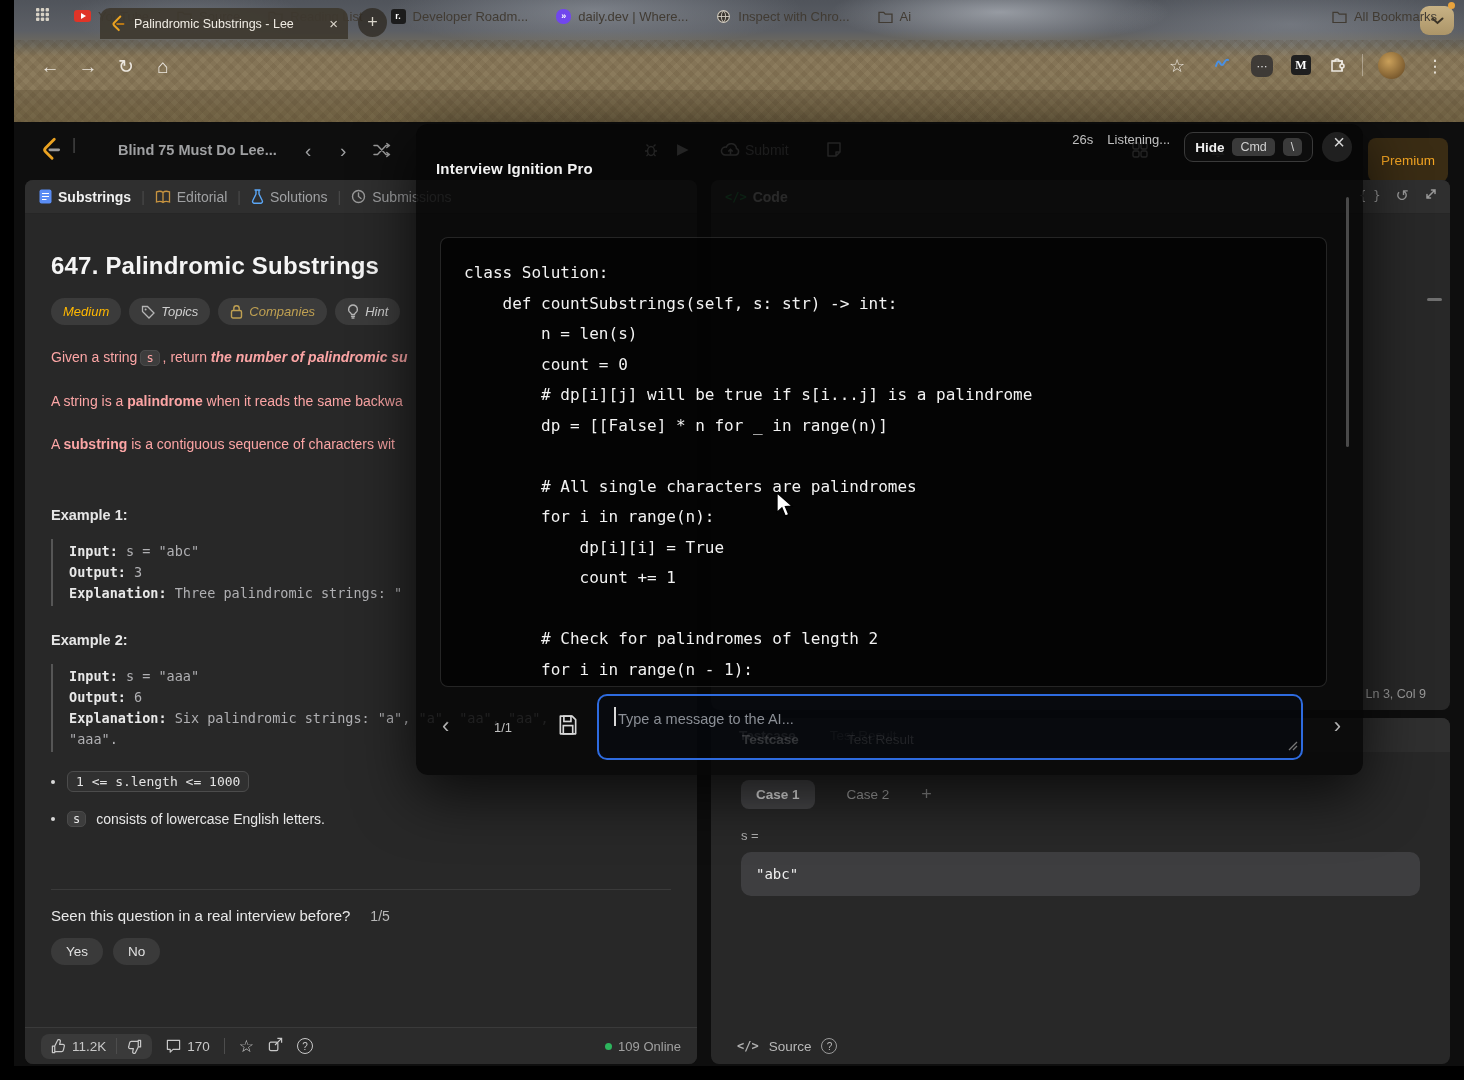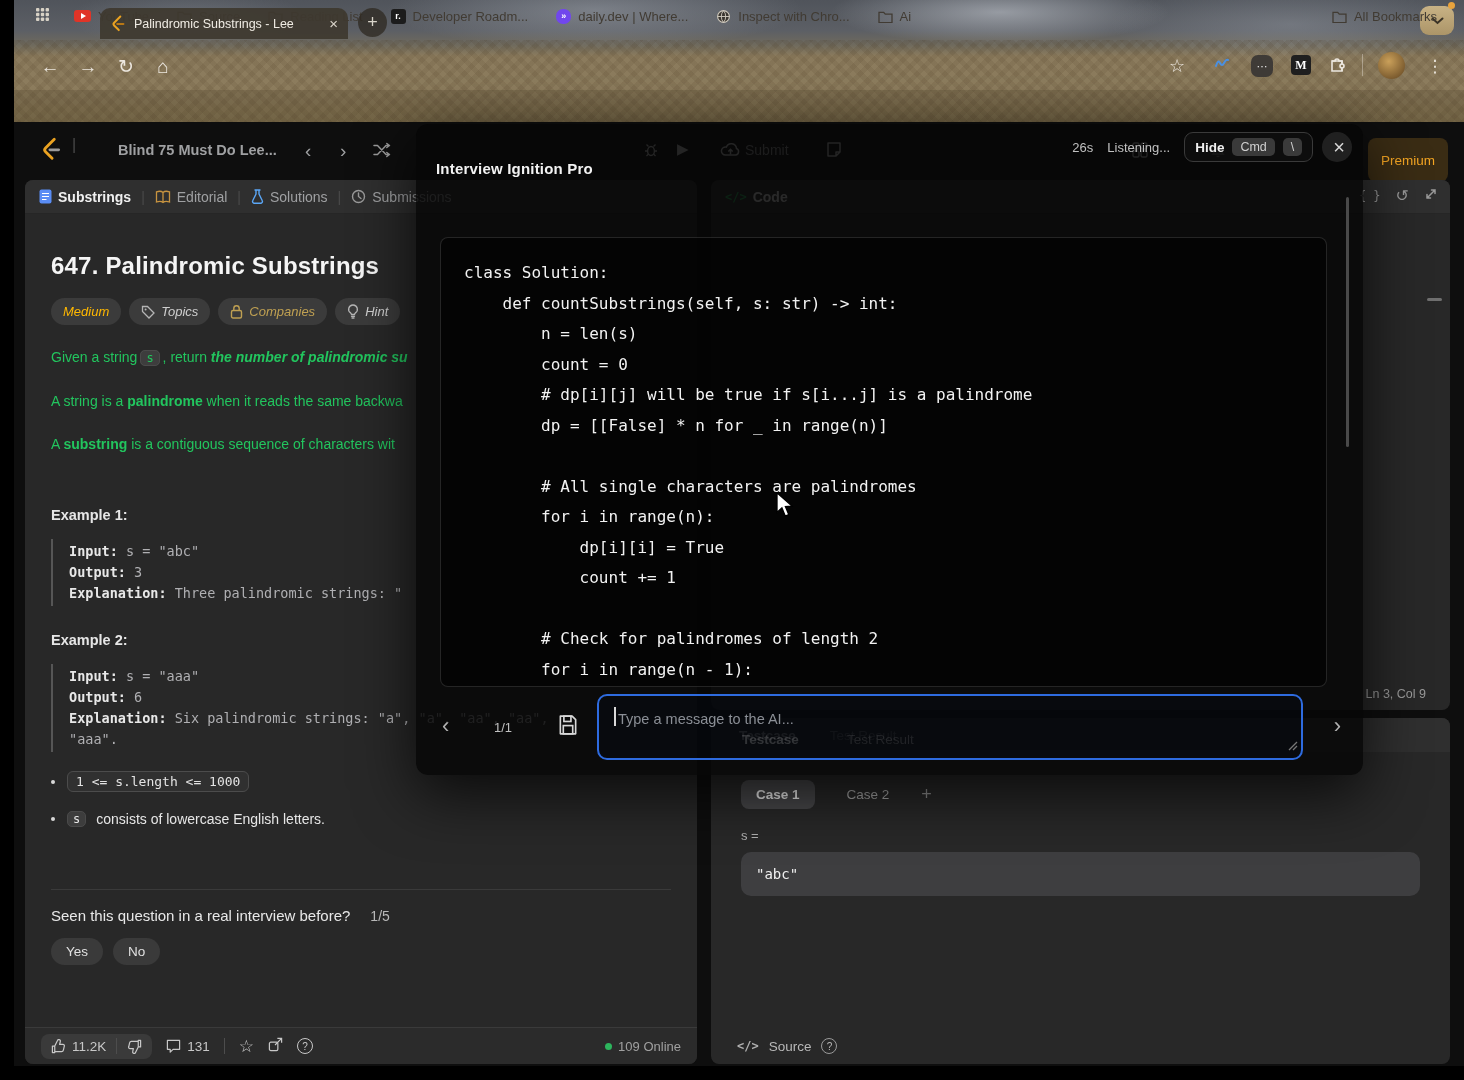--- a/index.html
+++ b/index.html
@@ -77,21 +77,21 @@
   .ptab { display:flex; align-items:center; gap:6px; white-space:nowrap; }
   .ptab.active { color:#f0f0f0; font-weight:bold; }
   .psep { color:#4a4a4a; }
   .lp-content { padding:24px 26px 0 26px; color:#e6e6e6; }
   .q-title { font-size:24px; font-weight:bold; color:#f5f5f5; margin-top:14px; letter-spacing:.2px;}
   .badges { display:flex; gap:8px; margin-top:18px; }
   .badge { height:27px; border-radius:14px; background:#3b3b3b; display:flex; align-items:center;
     gap:6px; padding:0 12px; font-size:13px; color:#cfcfcf;font-style:italic; }
   .badge.medium { color:#ffb800; }
   .badge.companies { color:#bfA052; }
-  .para { font-size:14px; line-height:22px; margin-top:21px; color:#22c55e; white-space:nowrap; overflow:hidden;}
+  .para { font-size:14px; line-height:22px; margin-top:21px; color:#fca5a5; white-space:nowrap; overflow:hidden;}
   .s-chip { font-family:"DejaVu Sans Mono", monospace; font-size:12px; background:#3d3d3d;
     border:1px solid #4a4a4a; border-radius:5px; padding:0 5px; margin:0 3px; }
   .ex-label { font-size:14.5px; font-weight:bold; margin-top:52px; }
   .ex-label.second { margin-top:26px; }
   .ex-block { border-left:2px solid #565656; margin-top:16px; padding:2px 0 2px 16px;
     font-family:"DejaVu Sans Mono", monospace; font-size:13.5px; line-height:21px; color:#b0b0b3;
     white-space:nowrap; overflow:hidden;}
   .ex-block b { color:#e8e8e8; }
   .cons-label { font-size:14.5px; font-weight:bold; margin-top:60px; }
   .bullet { display:flex; align-items:center; gap:12px; margin-top:19px; font-size:14px; }
@@ -136,21 +136,21 @@
     border-radius:10px; display:flex; align-items:center; padding-left:15px;
     font-family:"DejaVu Sans Mono", monospace; font-size:14px; color:#f0f0f0; }
   .tc-footer { position:absolute; left:0; bottom:0; width:100%; height:36px; display:flex;
     align-items:center; padding:0 26px; gap:10px; color:#b8b8b8; font-size:13.5px; }
 
   
   #overlay { left:402px; top:2px; width:947px; height:651px; background:rgba(6,6,6,.85);
     border-radius:12px; box-shadow:0 18px 60px rgba(0,0,0,.75); z-index:10; }
   .ov-head { position:absolute; left:0; top:0; width:100%; height:46px; display:flex; align-items:center; }
   .ov-title { position:absolute; left:20px; font-size:15px; font-weight:bold; color:#f2f2f2; letter-spacing:.2px;margin-top:43px;}
-  .ov-right { position:absolute; right:18px; display:flex; align-items:center; gap:14px; }
+  .ov-right { position:absolute; right:18px; display:flex; gap:14px; }
   .ov-timer,.ov-status { color:#c0c0c0; font-size:13px; }
   .hide-box { display:flex; align-items:center; gap:8px; border:1px solid #3a3a3a;
     background:rgba(18,18,18,.6); border-radius:9px; padding:5px 10px; }
   .hide-label { color:#f0f0f0; font-size:13.5px; font-weight:bold; }
   .keycap { background:#3a3a3a; border-radius:5px; padding:2px 8px; color:#d0d0d0; font-size:12.5px; }
   .ov-close { color:#d8d8d8; font-size:20px; line-height:1; margin-left:6px;}
   .code-box { position:absolute; left:24px; top:113px; width:887px; height:450px;
     border:1px solid rgba(255,255,255,.13); border-radius:8px; background:rgba(0,0,0,.55);
     padding:20px 0 0 23px; overflow:hidden; }
   .code-line { font-family:"DejaVu Sans Mono", monospace; font-size:16px; line-height:30.5px;
@@ -461,21 +461,21 @@
           <span class="seg">
             <svg width="15" height="15" viewBox="0 0 16 16" style="transform:rotate(180deg)">
                 <path d="M1.5 7.5 h2.5 v7 H1.5 z M4 13.5 h7.2 a2 2 0 0 0 2 -1.6 l1 -4.2 a1.5 1.5 0 0 0 -1.5 -1.9 H9.2 l.7 -3.1 A1.6 1.6 0 0 0 6.8 1.8 L4 7.5" fill="none" stroke="#c8c8c8" stroke-width="1.3" stroke-linejoin="round"></path>
               </svg>
           </span>
         </span>
         <span class="stat">
           <svg width="15" height="15" viewBox="0 0 16 16">
               <path d="M1.5 1.5 h13 v9.5 H7.5 l-3 3 v-3 H1.5 z" fill="none" stroke="#c8c8c8" stroke-width="1.3" stroke-linejoin="round"></path>
             </svg>
-          <span>131</span>
+          <span>170</span>
         </span>
         <span class="vdiv"></span>
         <span style="font-size:17px">☆</span>
         <span>
           <svg width="15" height="15" viewBox="0 0 16 16">
               <rect x="1.5" y="5.5" width="9" height="9" rx="1.5" fill="none" stroke="#c8c8c8" stroke-width="1.3"></rect>
               <path d="M7.5 8.5 L14 2 M10 1.5 h4.5 V6" fill="none" stroke="#c8c8c8" stroke-width="1.3"></path>
             </svg>
         </span>
         <span class="qmark">?</span>

